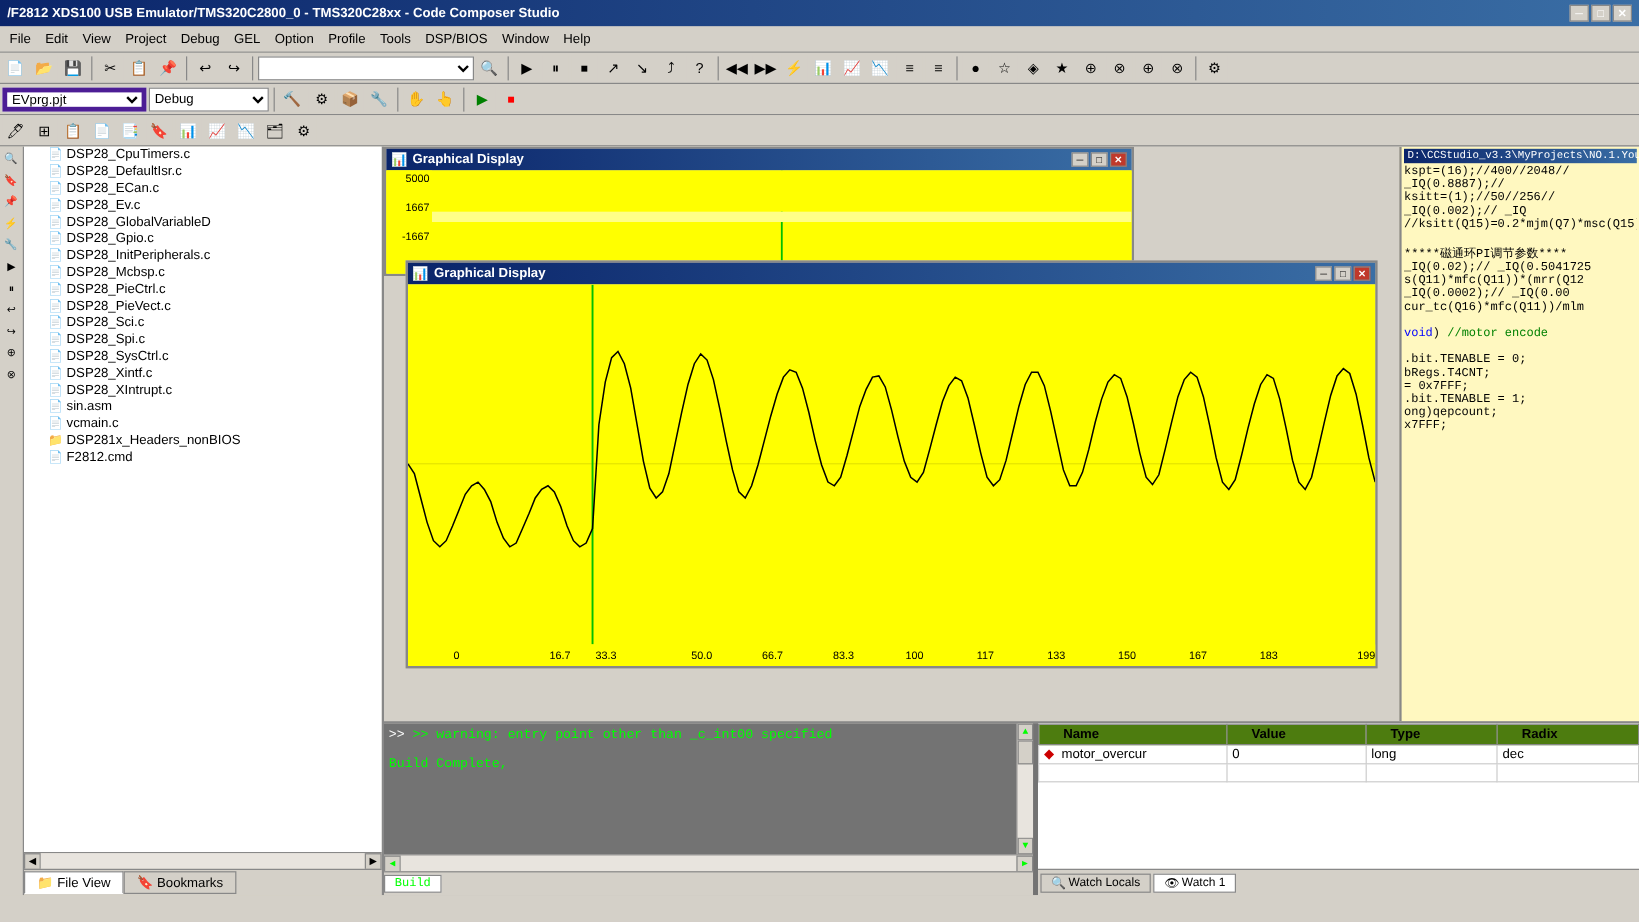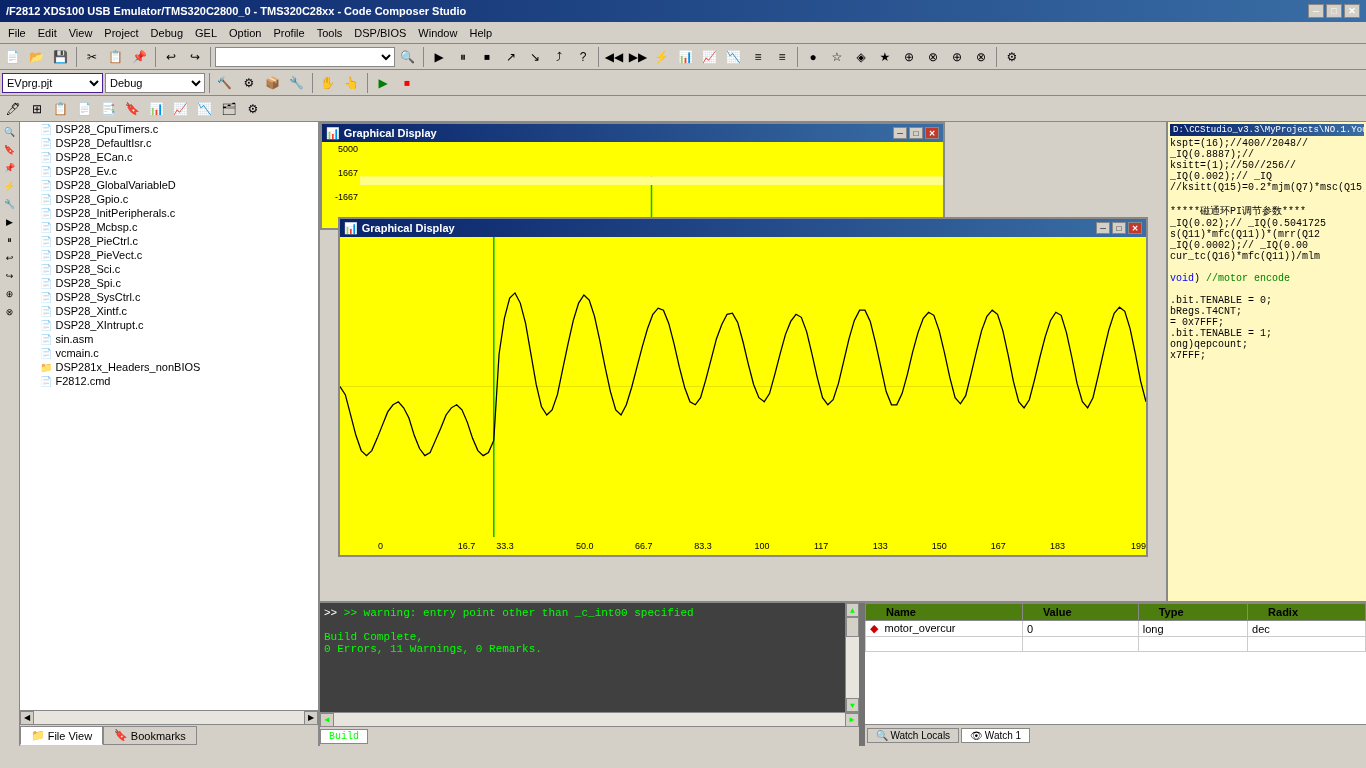--- a/index.html
+++ b/index.html
@@ -78,23 +78,23 @@
       height: 26px;
       display: flex;
       align-items: center;
       border-bottom: 1px solid #888;
       padding: 0 2px;
       gap: 2px;
     }
     .project-dropdown {
       height: 20px;
       background: white;
-      border: 1px solid #4c1d95;
-      font-size: 11px;
-      width: 101px;
+      border: 4px solid #4c1d95;
+      font-size: 11px;
+      width: 120px;
     }
     .config-dropdown {
       height: 20px;
       background: white;
       border: 1px solid #888;
       font-size: 11px;
       width: 100px;
     }
 
     
@@ -180,26 +180,26 @@
     }
 
     
     .bottom-area {
       height: 145px;
       display: flex;
       border-top: 2px solid #888;
     }
     .console-panel {
       width: 545px;
-      background: #404040;
+      background: #737373;
       color: #00ff00;
       font-family: 'Courier New', monospace;
       font-size: 11px;
       overflow: hidden;
-      border-right: 6px solid #737373;
+      border-right: 4px solid #737373;
       display: flex;
       flex-direction: column;
     }
     .console-content {
       flex: 1;
       padding: 4px;
       overflow: hidden;
     }
     .console-bottom-tabs {
       height: 20px;
@@ -698,21 +698,20 @@
     </div>
 
     <div class="bottom-area">
 
       <div class="console-panel">
         <div class="console-with-scroll">
           <div class="console-content">
             <div><span style="color:#ffffff;">&gt;&gt; </span><span style="color:#00ff00;">&gt;&gt; warning: entry point other than _c_int00 specified</span></div>
             <div>&nbsp;</div>
             <div><span style="color:#00ff00;">Build Complete,</span></div>
-            <div><span style="color:#00ff00;">  0 Errors, 11 Warnings, 0 Remarks.</span></div>
           </div>
           <div class="console-scroll-right">
             <div class="scroll-arrow">▲</div>
             <div class="scroll-track">
               <div class="scroll-thumb"></div>
             </div>
             <div class="scroll-arrow">▼</div>
           </div>
         </div>
         <div class="bottom-scroll-bar">

